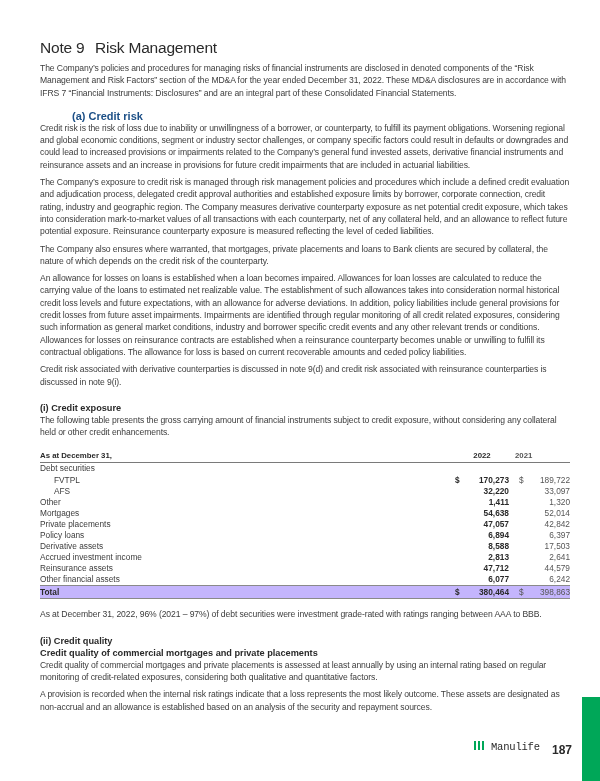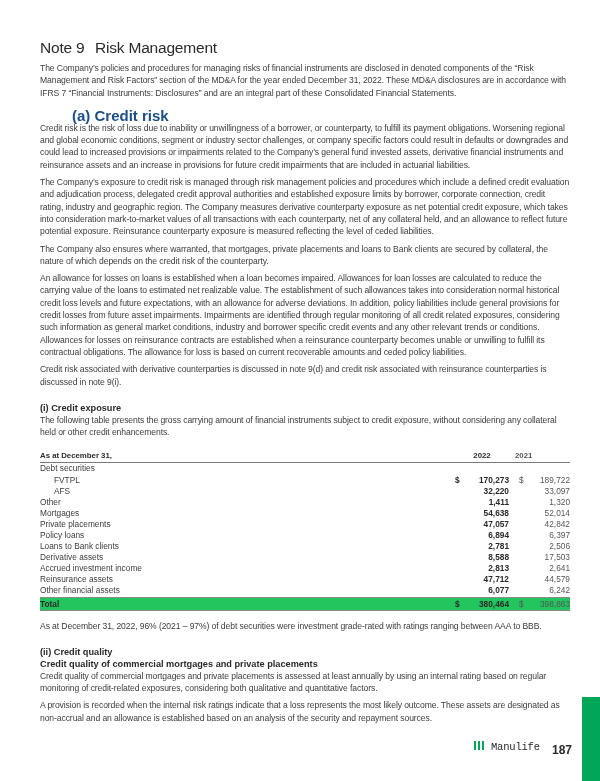--- a/index.html
+++ b/index.html
@@ -3,33 +3,33 @@
 <meta charset="utf-8">
 <style>
   * { box-sizing: border-box; margin: 0; padding: 0; }
   html, body { width: 600px; height: 781px; background: #ffffff; overflow: hidden; }
   body { position: relative; font-family: "Liberation Sans", "DejaVu Sans", sans-serif; color: #3a3a3a; }
   .page { position: absolute; left: 40px; top: 38px; width: 530px; }
   .note-title { font-size: 15.5px; color: #2a2a2a; font-weight: normal; letter-spacing: -0.2px; height: 20px; line-height: 20px; }
   .note-title .num { display: inline-block; width: 55px; }
   p.body { font-size: 8.6px; line-height: 12.3px; color: #3c3c3c; letter-spacing: -0.1px; margin-top: 4px; }
   p.body + p.body { margin-top: 5px; }
-  .h-blue { font-size: 15px; font-weight: bold; color: #1c4f86; margin-top: 11px; line-height: 12px; padding-left: 32px; }
+  .h-blue { font-size: 11px; font-weight: bold; color: #1c4f86; margin-top: 11px; line-height: 12px; padding-left: 32px; }
   .h-dark { font-size: 9.2px; font-weight: bold; color: #2a2a2a; line-height: 12px; }
   .h-sub { margin-top: 14px; }
   .h-blue + p.body, .h-dark + p.body { margin-top: 0; }
   table.exposure { width: 530px; border-collapse: collapse; margin-top: 13px; font-size: 8.3px; color: #3c3c3c; }
   table.exposure th { font-weight: bold; text-align: left; padding: 0 0 2px 0; font-size: 7.8px; border-bottom: 1px solid #7a7a7a; color: #2a2a2a; }
   table.exposure th.y22 { text-align: center; width: 60px; padding-right: 6px; }
   table.exposure th.y21 { text-align: left; width: 55px; font-weight: bold; color: #555; }
   table.exposure td { height: 11.1px; line-height: 11.1px; padding: 0; }
   table.exposure td.v22 { text-align: right; font-weight: bold; color: #2a2a2a; padding-right: 6px; }
   table.exposure td.v21 { text-align: right; color: #555; }
   table.exposure td.indent { padding-left: 14px; }
-  tr.total td { background: #22c55e; border-top: 1px solid #8a8a8a; border-bottom: 1px solid #8a8a8a; font-weight: bold; color: #2a2a2a; height: 12px; line-height: 12px; margin-top: 8px; }
+  tr.total td { background: #c4b5fd; border-top: 1px solid #8a8a8a; border-bottom: 1px solid #8a8a8a; font-weight: bold; color: #2a2a2a; height: 12px; line-height: 12px; margin-top: 8px; }
   tr.total td.v21 { font-weight: normal; color: #555; }
   .dollar { float: left; }
   .footer-logo { position: absolute; left: 474px; top: 741px; display: flex; align-items: flex-start; font-family: Liberation Mono, monospace; }
   .logo-bars { display: flex; gap: 2px; margin-right: 7px; }
   .logo-bars span { width: 2px; height: 9px; background: #00a758; display: block; }
   .logo-text { font-size: 10.5px; color: #2a2a2a; letter-spacing: -0.2px; }
   .page-num { position: absolute; left: 552px; top: 743px; font-size: 12px; font-weight: bold; color: #2a2a2a; }
   .green-tab { position: absolute; left: 582px; top: 697px; width: 18px; height: 84px; background: #00a758; }
 </style>
 </head>
@@ -91,25 +91,20 @@
         <td>Private placements</td>
         <td class="v22">47,057</td>
         <td class="v21">42,842</td>
       </tr>
       <tr>
         <td>Policy loans</td>
         <td class="v22">6,894</td>
         <td class="v21">6,397</td>
       </tr>
       <tr>
-        <td>Loans to Bank clients</td>
-        <td class="v22">2,781</td>
-        <td class="v21">2,506</td>
-      </tr>
-      <tr>
         <td>Derivative assets</td>
         <td class="v22">8,588</td>
         <td class="v21">17,503</td>
       </tr>
       <tr>
         <td>Accrued investment income</td>
         <td class="v22">2,813</td>
         <td class="v21">2,641</td>
       </tr>
       <tr>

